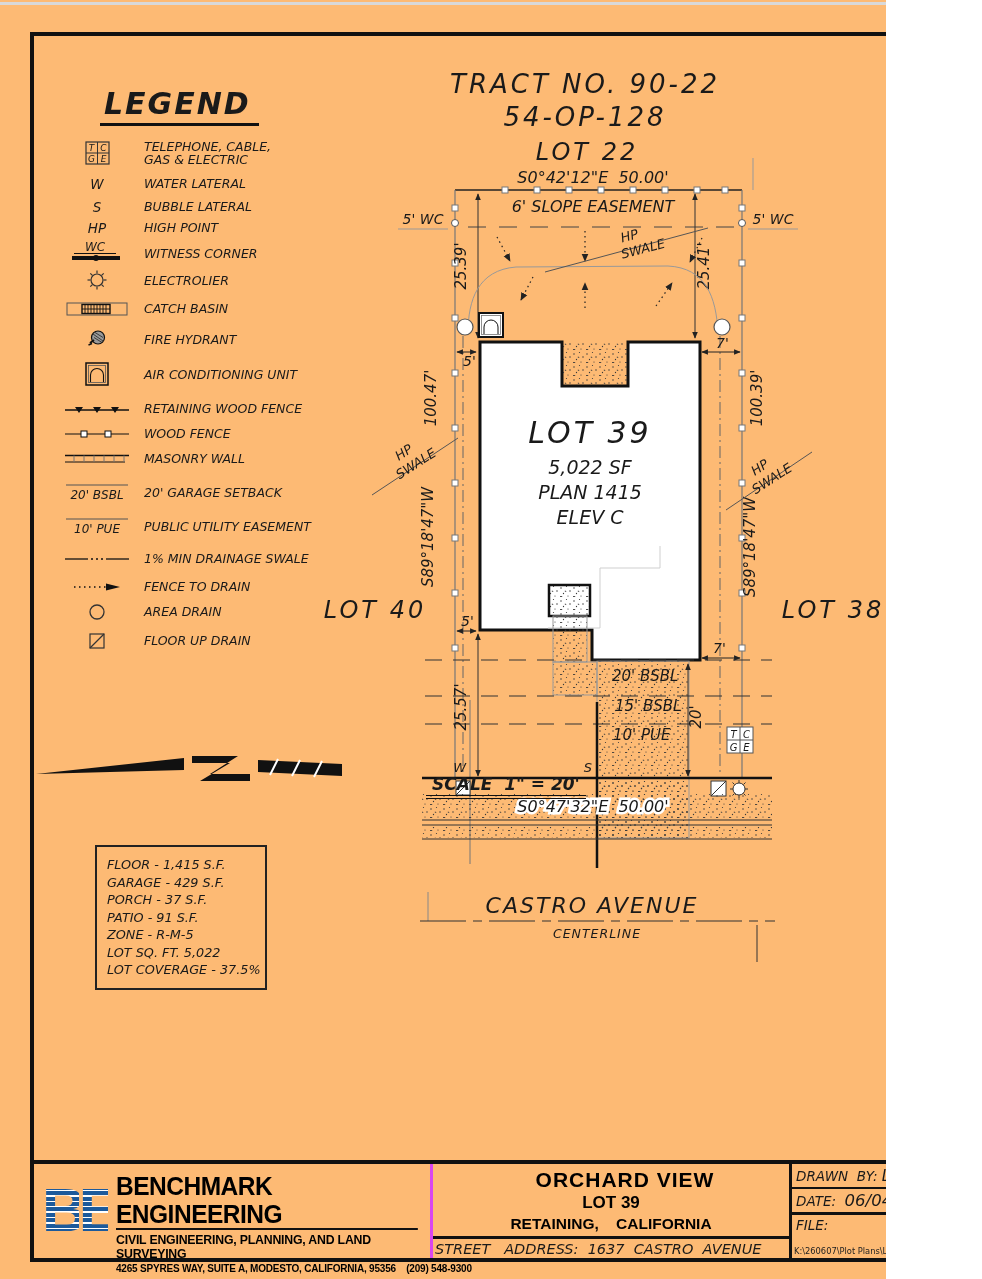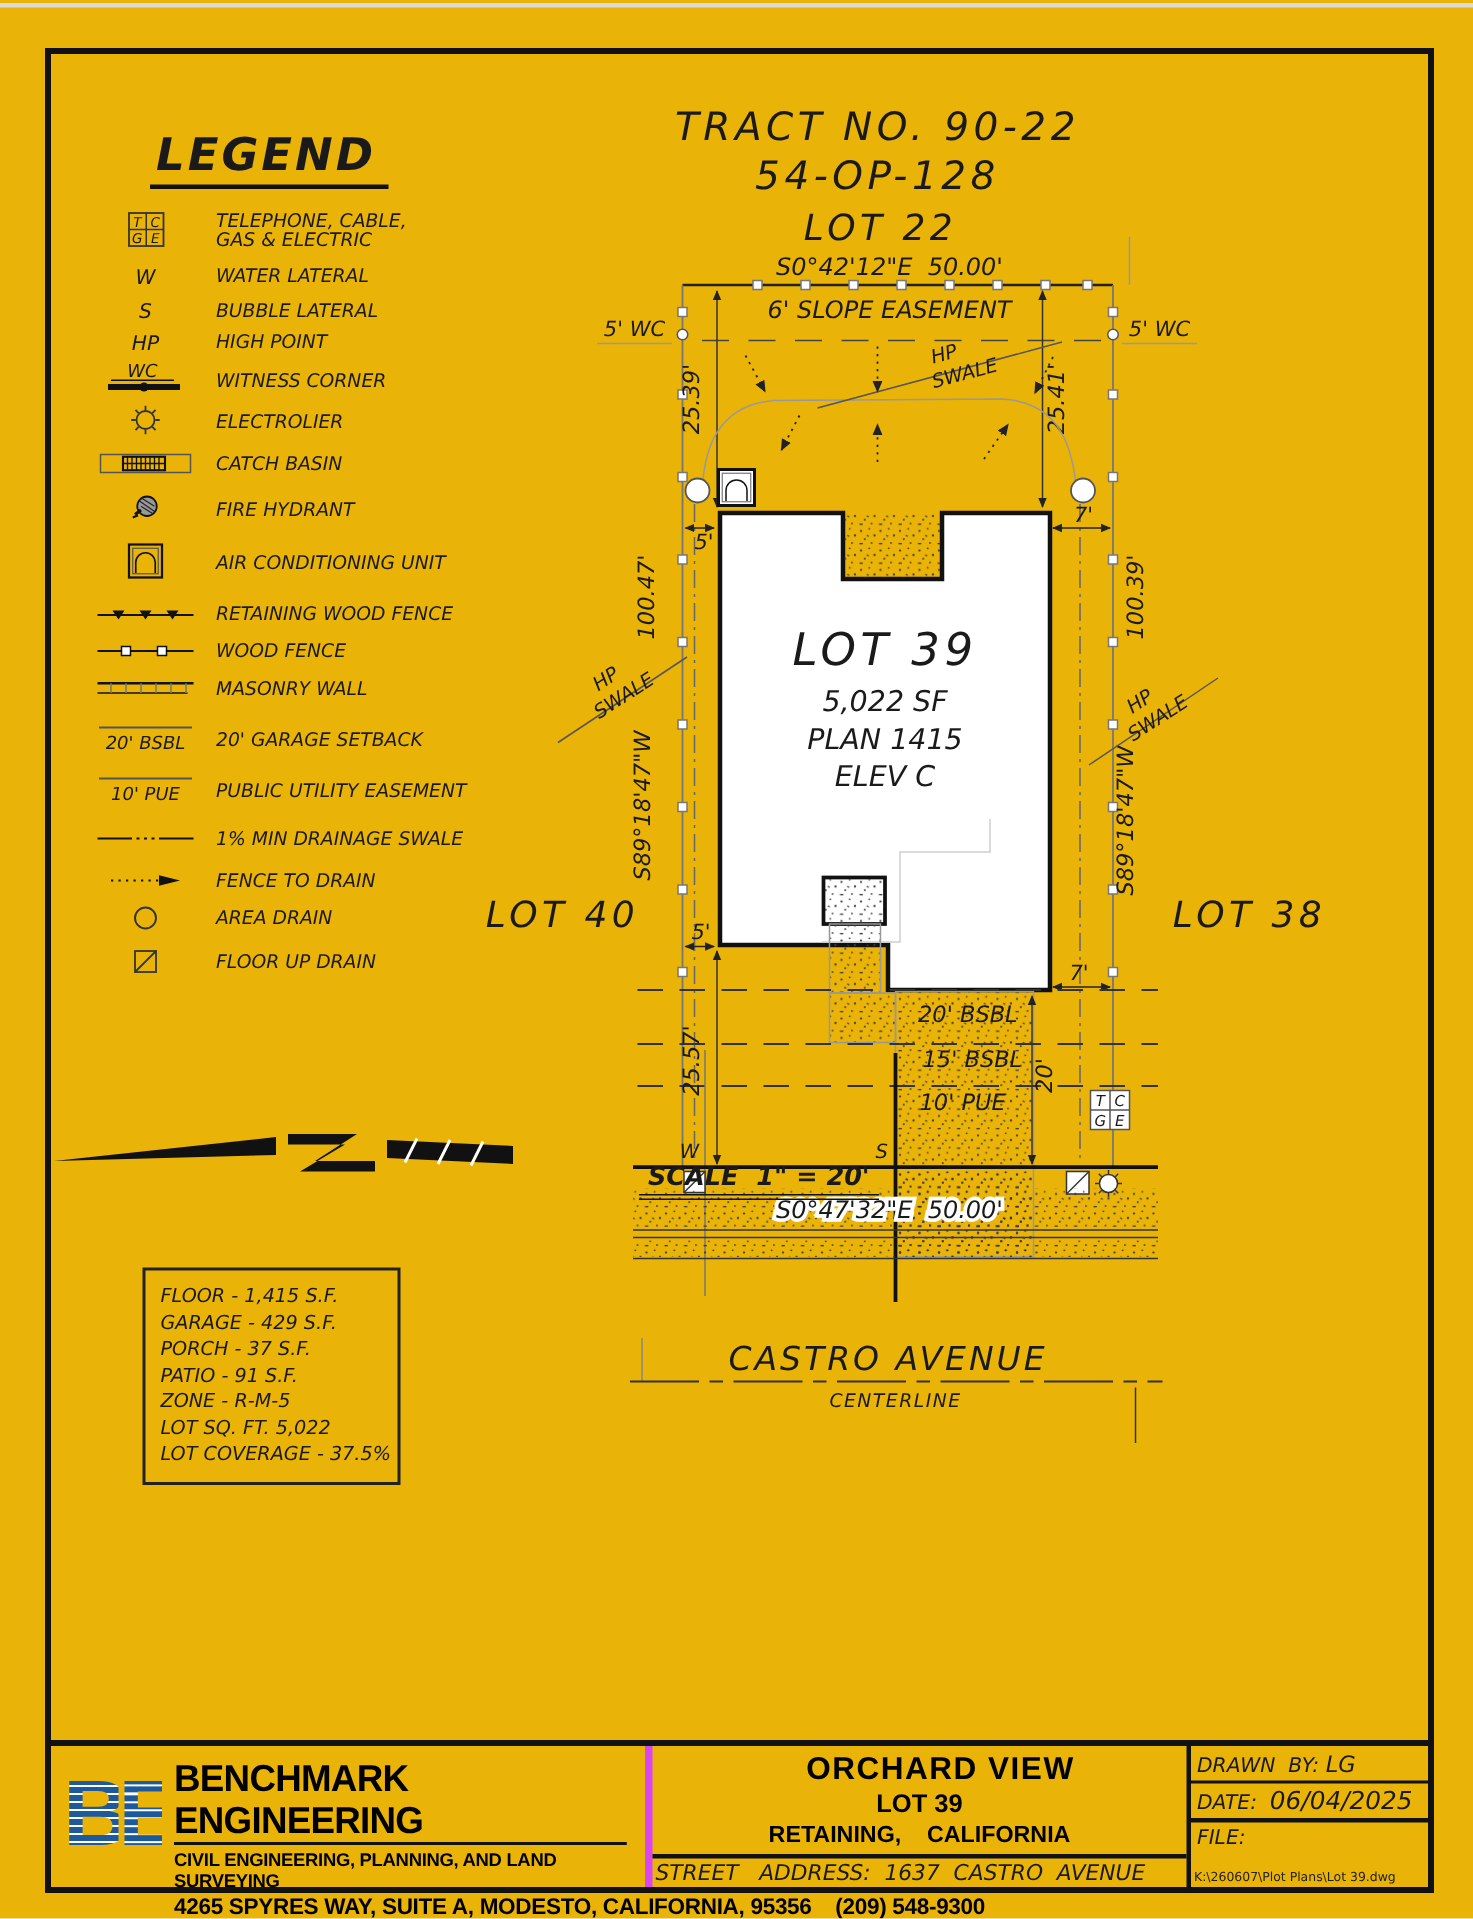--- a/index.html
+++ b/index.html
@@ -1,16 +1,16 @@
 <!DOCTYPE html>
 <html><head>
 <meta charset="utf-8">
 <style>
   html,body{margin:0;padding:0;background:#fff;}
-  .page{position:relative;width:982px;height:1279px;background:#eab308;overflow:hidden;}
+  .page{position:relative;width:886px;height:1279px;background:#fdba74;overflow:hidden;}
   .abs{position:absolute;}
   .dt{font-family:"DejaVu Sans",sans-serif;font-style:italic;color:#1a1a1a;}
   .hv{font-family:"Liberation Sans",sans-serif;}
   .pre{white-space:pre;}
   svg text{font-family:"DejaVu Sans",sans-serif;font-style:italic;fill:#1a1a1a;white-space:pre;}
   .frame{position:absolute;left:30px;top:32px;width:926px;height:1230px;border:4px solid #111;box-sizing:border-box;}
   .scan-line-top{position:absolute;left:0;top:2px;width:100%;height:3px;background:#d9d9d9;}
   
   .legend{position:absolute;left:58px;top:86px;width:305px;}
   .legend-title{font-size:30px;font-weight:bold;letter-spacing:2px;border-bottom:3px solid #111;display:inline-block;margin-left:42px;padding:0 8px 2px 4px;}
@@ -19,30 +19,30 @@
   .legend-label{font-size:12.5px;line-height:13px;}
   
   .stats{position:absolute;left:95px;top:845px;width:172px;border:2px solid #222;padding:9px 10px;box-sizing:border-box;}
   .stats div{font-size:12.8px;line-height:17.5px;}
   
   .notes{position:absolute;left:46px;top:1033px;width:360px;font-size:13.2px;line-height:17px;}
   .notes p{margin:0 0 14px 0;}
   .notes .nt{margin-bottom:10px;}
   
   .tb{position:absolute;left:30px;top:1160px;width:926px;height:102px;border-top:4px solid #111;border-bottom:4px solid #111;border-left:4px solid #111;border-right:4px solid #111;box-sizing:border-box;display:flex;}
-  .tb-left{flex:0 0 396px;position:relative;border-right:5px solid #d946ef;text-decoration:underline;}
+  .tb-left{flex:0 0 396px;position:relative;border-right:3px solid #d946ef;text-decoration:underline;}
   .tb-center{flex:0 0 356px;position:relative;border-right:3px solid #111;display:flex;flex-direction:column;}
   .tb-right{flex:1;position:relative;display:flex;flex-direction:column;}
   .logo{position:absolute;left:8px;top:10px;width:66px;height:72px;overflow:hidden;}
   .logo span{font-family:"Liberation Sans",sans-serif;font-weight:bold;font-size:62px;line-height:72px;letter-spacing:-8px;
     background:repeating-linear-gradient(#1d5a9b 0 4px,#ffffff 4px 5.4px);-webkit-background-clip:text;background-clip:text;color:transparent;}
   .tb-co{position:absolute;left:82px;top:8px;width:308px;}
   .tb-co .name{font-weight:bold;font-size:25px;letter-spacing:-0.5px;border-bottom:2px solid #111;line-height:28px;transform:scaleX(.98);transform-origin:left;}
   .tb-co .tag{font-weight:bold;font-size:12.3px;margin-top:3px;letter-spacing:-0.2px;}
-  .tb-co .addr{font-weight:bold;font-size:15px;margin-top:2px;letter-spacing:-0.2px;}
+  .tb-co .addr{font-weight:bold;font-size:10px;margin-top:2px;letter-spacing:-0.2px;}
   .tb-center .proj{flex:1;text-align:center;padding-top:4px;}
   .tb-center .proj .p1{font-weight:bold;font-size:21px;letter-spacing:1px;padding-left:28px;}
   .tb-center .proj .p2{font-weight:bold;font-size:17px;margin-top:1px;}
   .tb-center .proj .p3{font-weight:bold;font-size:15.5px;margin-top:2px;}
   .tb-center .street{border-top:3px solid #111;font-size:14.5px;padding:2px 6px 1px 2px;}
   .tb-right .row1{border-bottom:2px solid #111;font-size:13.5px;padding:3px 4px 2px 4px;}
   .tb-right .row1 b{font-style:italic;font-weight:normal;font-size:15px;}
   .tb-right .row2{border-bottom:3px solid #111;font-size:13.5px;padding:2px 4px 2px 4px;}
   .tb-right .row2 .dateval{font-size:16.5px;}
   .tb-right .row3{flex:1;position:relative;font-size:13.5px;padding:2px 4px;}

